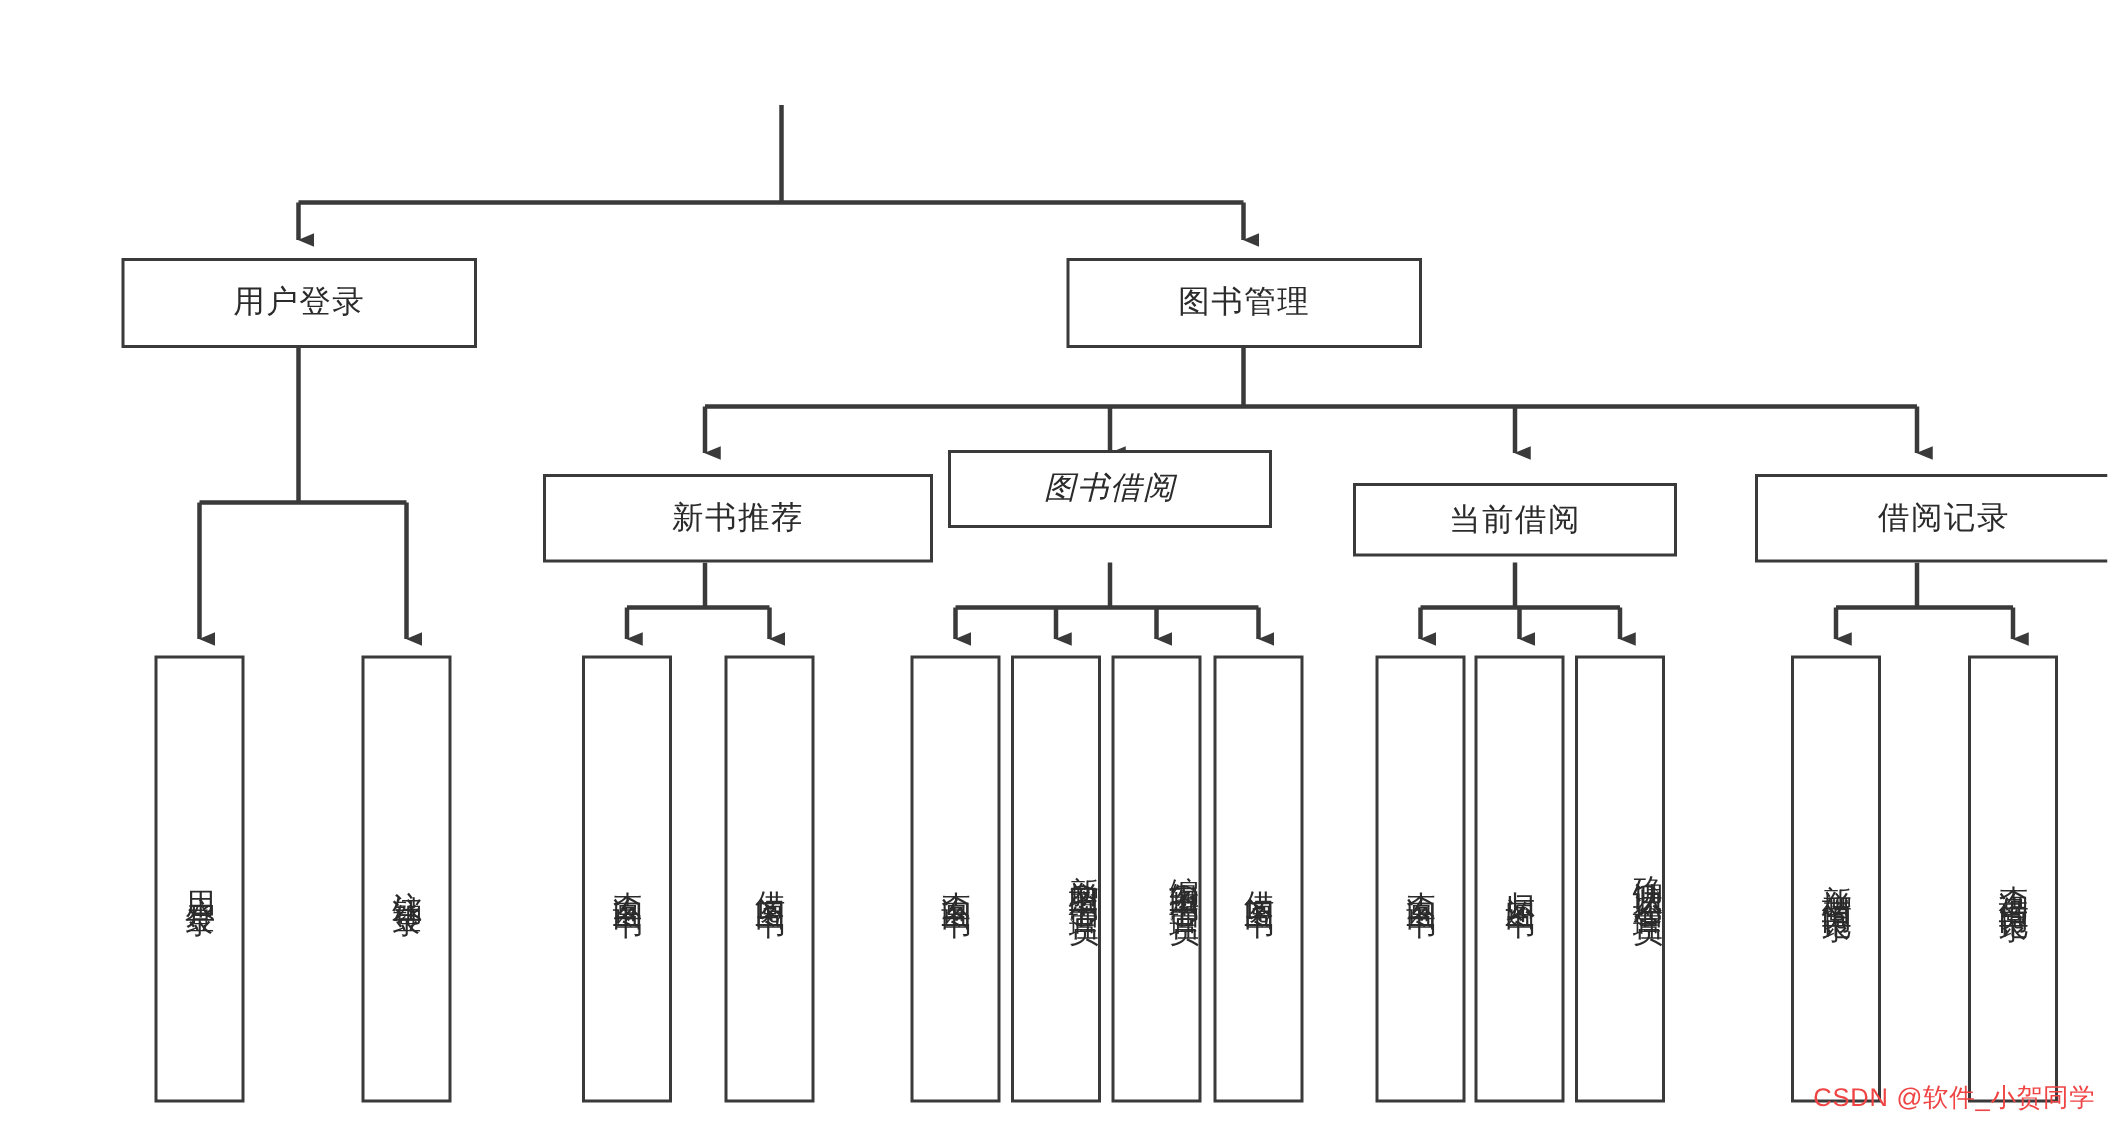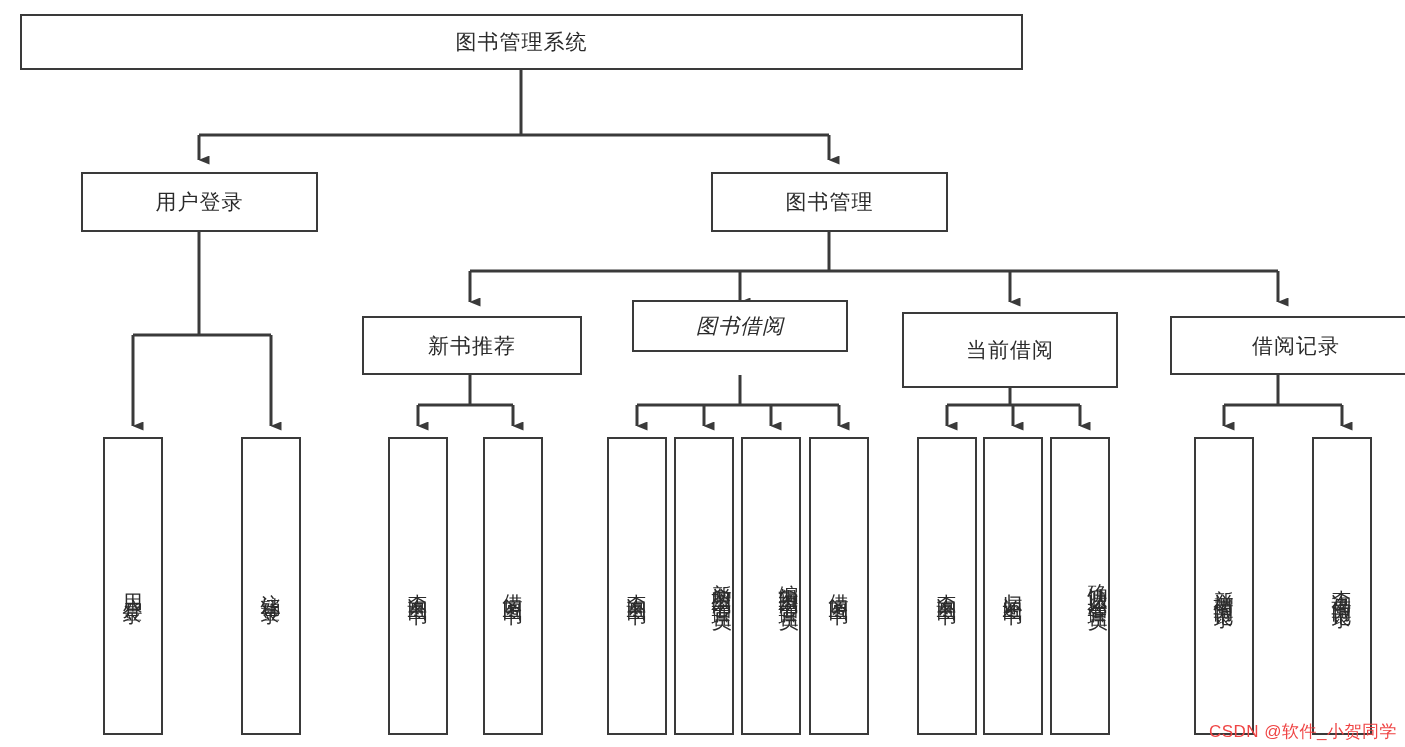--- a/index.html
+++ b/index.html
@@ -116,41 +116,38 @@
       <path d="M1013,405 L1013,426" marker-end="url(#arr)"></path>
       <path d="M1080,405 L1080,426" marker-end="url(#arr)"></path>
 
       <path d="M1278,375 L1278,405"></path>
       <path d="M1224,405 L1342,405"></path>
       <path d="M1224,405 L1224,426" marker-end="url(#arr)"></path>
       <path d="M1342,405 L1342,426" marker-end="url(#arr)"></path>
     </g>
   </svg>
 
-  <div class="node horiz" style="left:20px; top:14px; width:1003px; height:56px;">
-    <span class="node-label">图书管理系统</span>
-  </div>
 
   <div class="node horiz" style="left:81px; top:172px; width:237px; height:60px;">
     <span class="node-label">用户登录</span>
   </div>
 
   <div class="node horiz" style="left:711px; top:172px; width:237px; height:60px;text-align:right;">
     <span class="node-label">图书管理</span>
   </div>
 
-  <div class="node horiz" style="left:362px; top:316px; width:220px; height:59px;">
+  <div class="node horiz" style="left:362px; top:316px; width:260px; height:59px;">
     <span class="node-label">新书推荐</span>
   </div>
 
   <div class="node horiz" style="left:632px; top:300px; width:216px; height:52px;font-style:italic;">
     <span class="node-label">图书借阅</span>
   </div>
 
-  <div class="node horiz" style="left:902px; top:312px; width:216px; height:76px;">
+  <div class="node horiz" style="left:902px; top:322px; width:216px; height:49px;">
     <span class="node-label">当前借阅</span>
   </div>
 
   <div class="node horiz" style="left:1170px; top:316px; width:252px; height:59px;">
     <span class="node-label">借阅记录</span>
   </div>
 
   <div class="node vert" style="left:103px; top:437px; width:60px; height:298px; align-items:center;">
     <span class="node-label">用户登录</span>
   </div>

